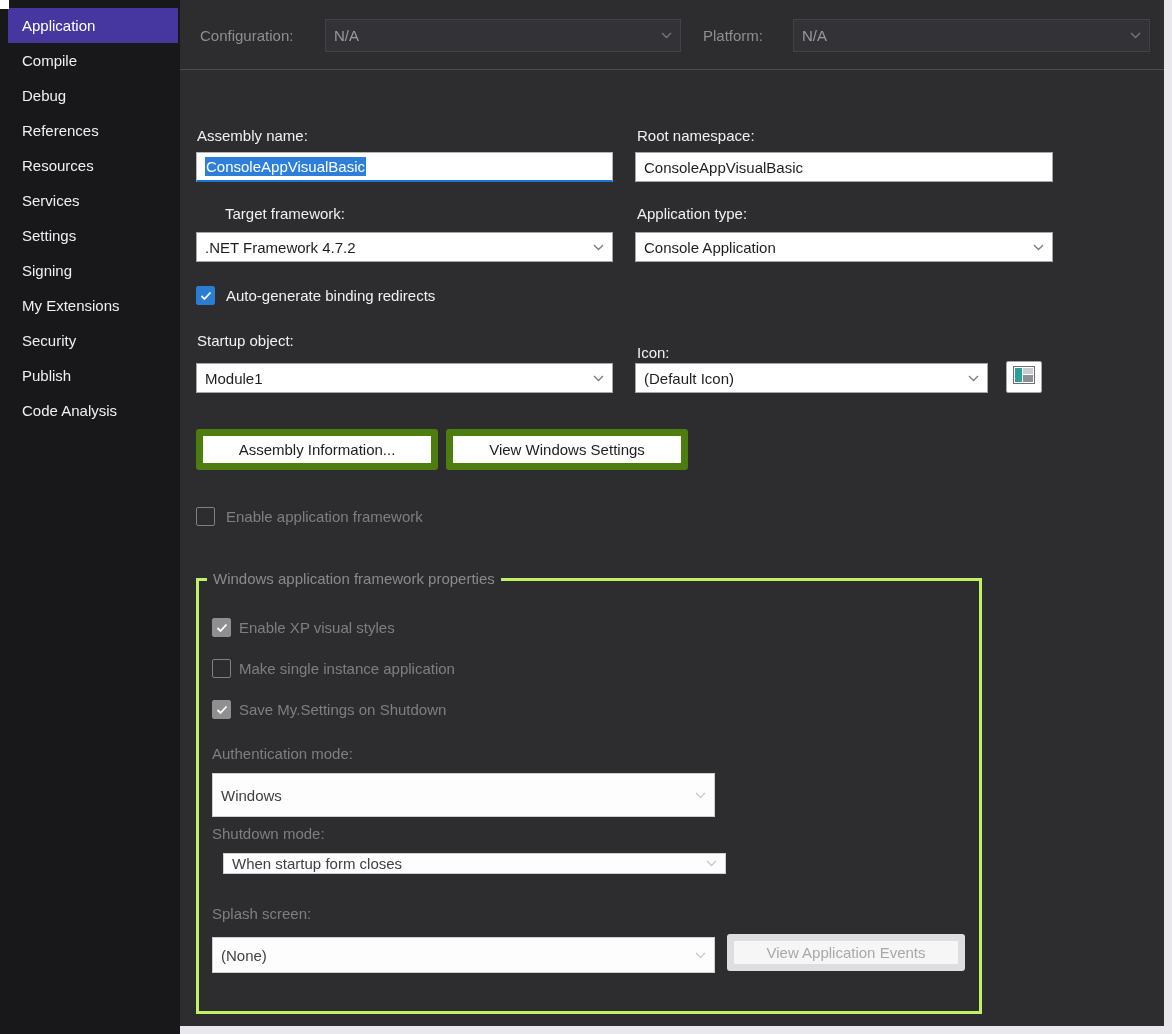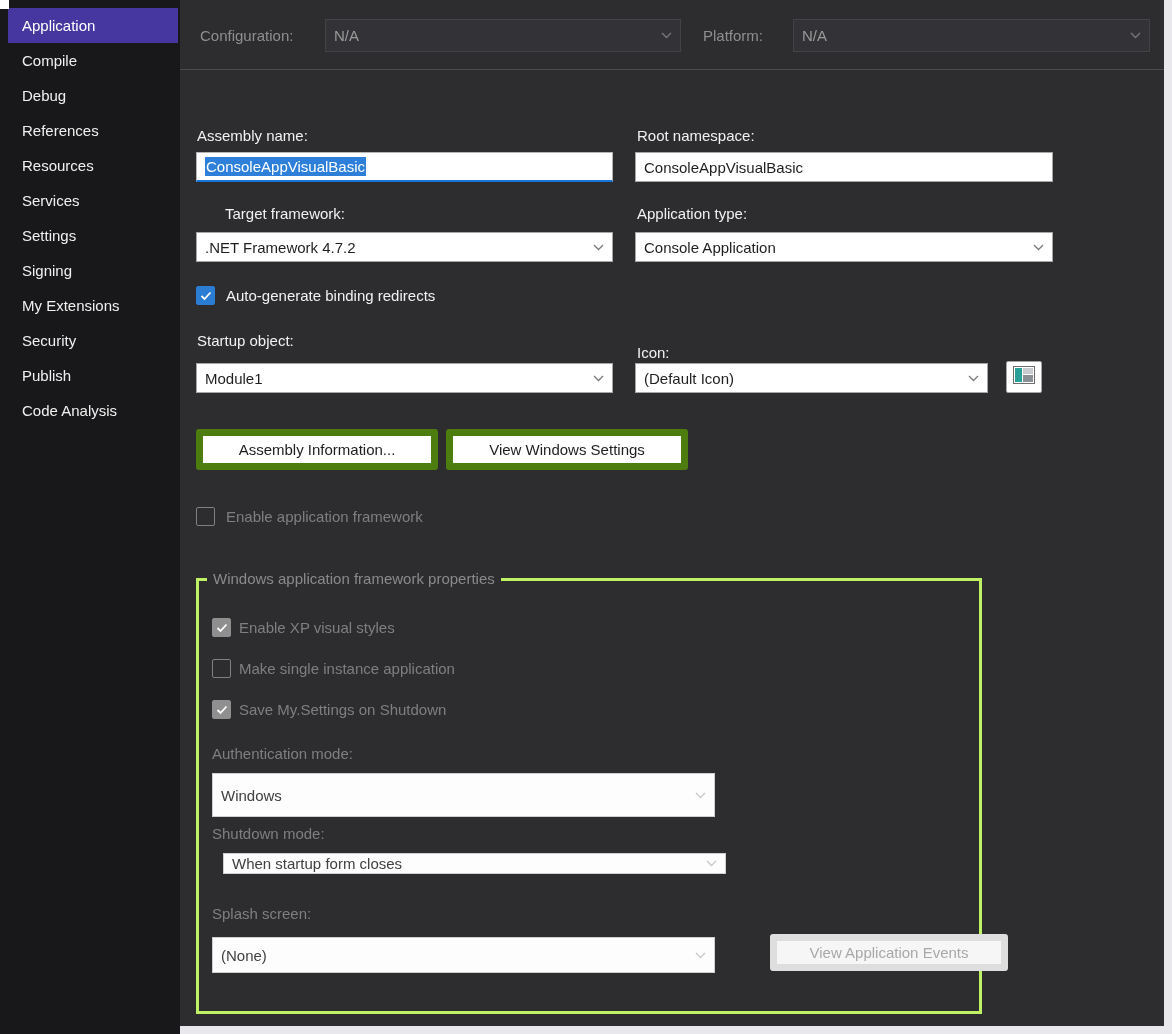--- a/index.html
+++ b/index.html
@@ -222,18 +222,18 @@
   <span class="lbl dis" style="left:212px; top:905px;">Splash screen:</span>
   <div class="dd dis" style="left:212px; top:937px; width:503px; height:36px;">
     <span>(None)</span>
     <span class="chev">
       <svg width="11" height="7" viewBox="0 0 11 7">
           <path d="M1 1 L5.5 5.5 L10 1" stroke="currentColor" stroke-width="1.3" fill="none"></path>
         </svg>
     </span>
   </div>
 
-  <div class="btn dis" style="left:727px; top:934px; width:238px; height:37px;margin-left:43px;">View Application Events</div>
+  <div class="btn dis" style="left:727px; top:934px; width:238px; height:37px;">View Application Events</div>
 
   <div class="vscroll"></div>
   <div class="hscroll"></div>
 
 </div>
 
 </body></html>

